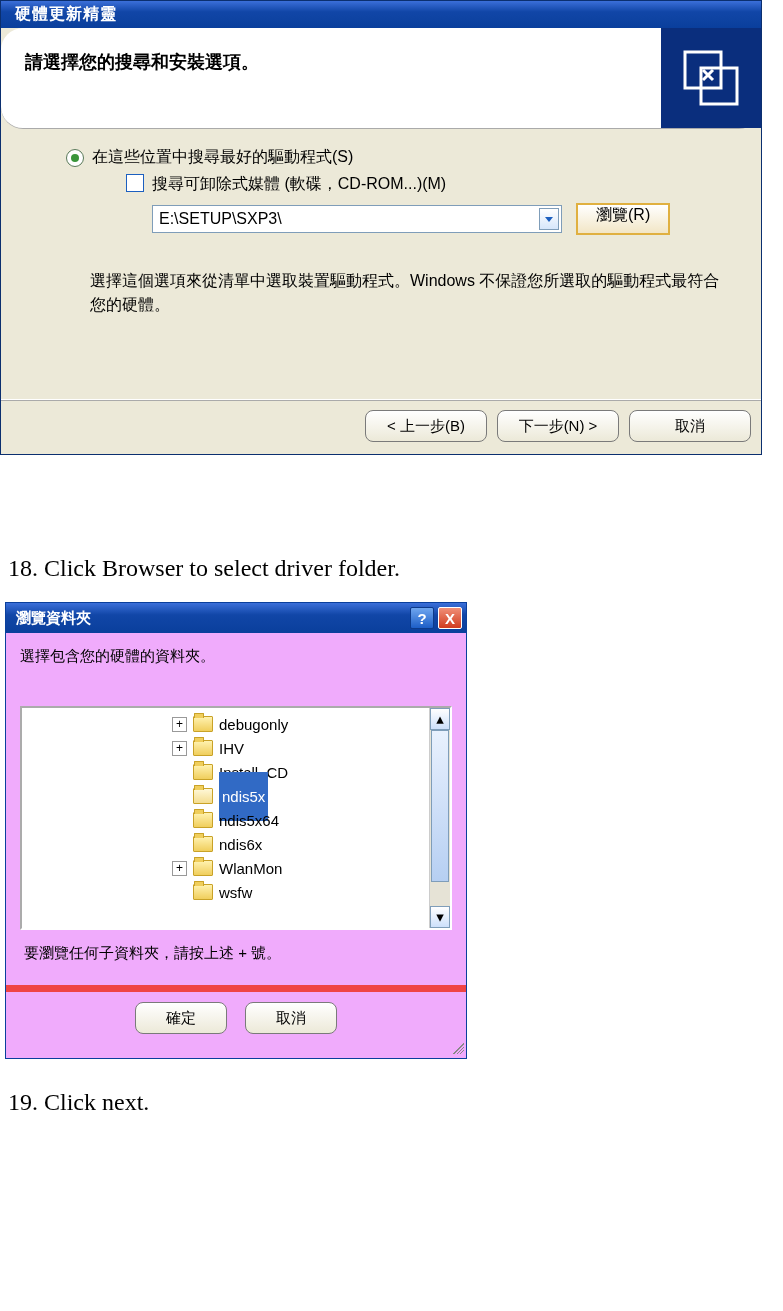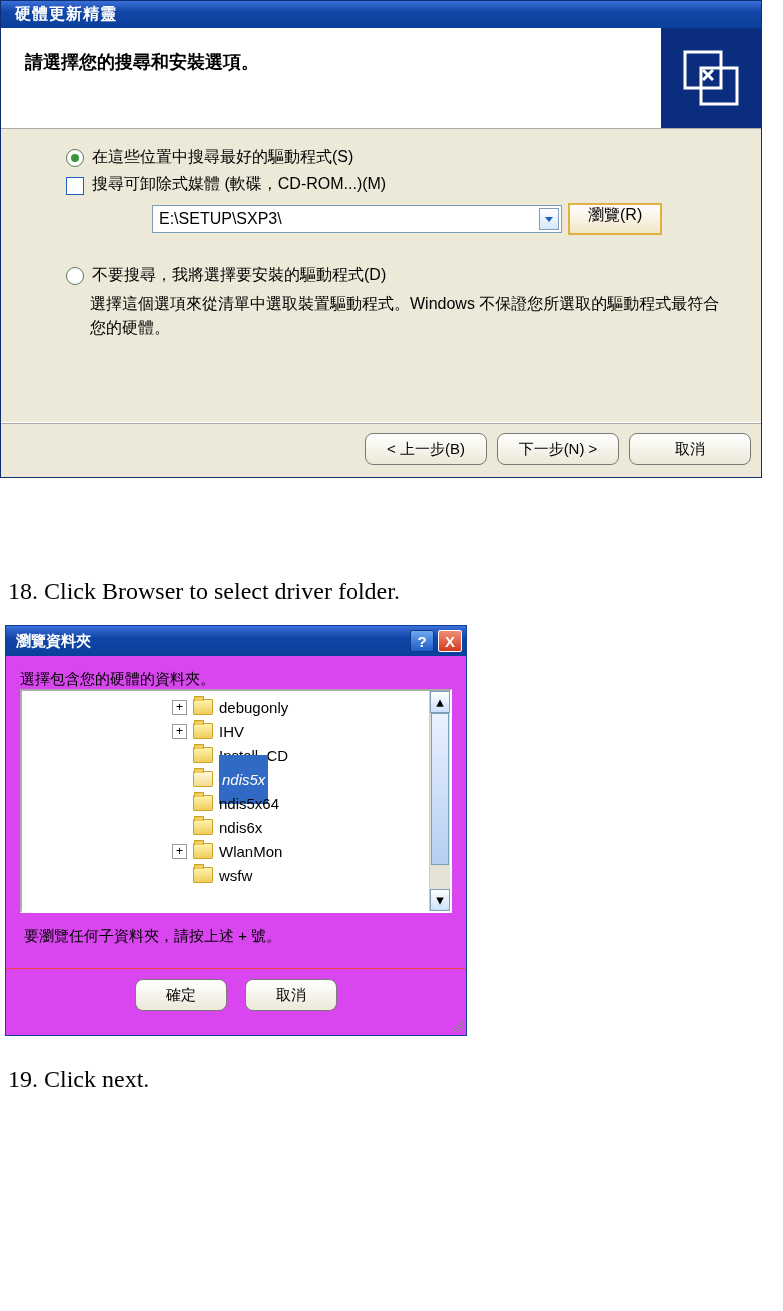--- a/index.html
+++ b/index.html
@@ -28,20 +28,21 @@
     color: #fff;
     font-weight: bold;
     padding: 3px 14px;
     font-size: 16px;
     letter-spacing: 1px;
   }
   .wizard-header {
     background: #fff;
     display: flex;
     border-bottom: 1px solid #aaa;
+    border-radius: 22px;
   }
   .wizard-header-text {
     flex: 1;
     padding: 22px 10px 40px 24px;
     font-weight: bold;
     font-size: 18px;
   }
   .wizard-header-icon {
     width: 100px;
     height: 100px;
@@ -70,32 +71,32 @@
     content: "";
     width: 8px; height: 8px; border-radius: 50%;
     background: #3a953a;
   }
   .sub-desc {
     margin: 4px 0 14px 24px;
     color: #000;
     line-height: 1.5;
   }
   .cb-row {
-    display: flex; align-items: flex-end; gap: 8px;
-    margin-bottom: 8px;
+    display: flex; align-items: flex-start; gap: 8px;
+    margin-left: 60px; margin-bottom: 8px;
   }
   .cb {
     width: 16px; height: 16px; border: 1px solid #1c5fbf;
     background: #fff; display: flex; align-items: center; justify-content: center;
   }
   .cb.checked::after {
     content: "✓"; color: #2a8a2a; font-size: 14px; line-height: 1; font-weight: bold;
   }
   .path-row {
-    display: flex; gap: 6px; align-items: center;
+    display: flex; gap: 14px; align-items: center;
     margin-left: 86px; margin-top: 6px;
   }
   .path-input {
     width: 400px; height: 26px;
     border: 1px solid #7f9db9; background: #fff;
     display: flex; align-items: center; justify-content: space-between;
     padding: 0 2px 0 6px;
   }
   .dd-btn {
     width: 18px; height: 20px;
@@ -124,41 +125,41 @@
     display:flex; align-items:center; justify-content:center;
     font-size: 15px;
   }
   .win-btn.small { min-width: 90px; }
 
   
   .browse {
     width: 460px;
     margin-left: 5px;
     border: 1px solid #0a3f9c;
-    background: #d946ef;
+    background: #f0abfc;
     font-size: 15px;
   }
   .browse-titlebar {
     background: linear-gradient(#3b6fd9, #1146a7 40%, #0a3f9c);
     color: #fff;
     padding: 4px 4px 4px 10px;
     display: flex; align-items: center; justify-content: space-between;
     font-weight: bold;
   }
   .title-icons { display:flex; gap:4px; }
   .title-ic {
     width: 22px; height: 20px;
     display:flex; align-items:center; justify-content:center;
     color:#fff; font-weight:bold;
     border-radius:2px;
   }
   .title-ic.help { background: linear-gradient(#6fa6ef,#1d5ec7); border:1px solid #0d3a8a; }
   .title-ic.close { background: linear-gradient(#f08f77,#d13b1f); border:1px solid #fff; }
   .browse-body { padding: 14px 14px 6px 14px; }
-  .browse-prompt { }
+  .browse-prompt { margin-bottom: 40px; }
   .tree-wrap {
     border: 2px inset #fff;
     background: #fff;
     height: 220px;
     display: flex;
     position: relative;
   }
   .tree {
     flex: 1;
     padding: 4px 2px 4px 150px;
@@ -188,21 +189,21 @@
     content:"";
     position:absolute; top:-4px; left:0;
     width:8px; height:4px;
     background:#f0ce5c; border:1px solid #c9a227; border-bottom:none;
     border-radius: 1px 1px 0 0;
   }
   .folder-ic.open {
     background: linear-gradient(#fff8d8,#f4dd90);
   }
   .sel-label {
-    background: #316ac5; color:#fff; padding: 16px 3px; font-style: italic;
+    background: #316ac5; color:#fff; padding: 16px 3px;
   }
   .vscroll {
     width: 20px; background: #e6e3d6;
     border-left: 1px solid #ccc;
     display:flex; flex-direction:column; justify-content:space-between;
     position: relative;
   }
   .vbtn {
     height: 20px; background: linear-gradient(#fff,#cde0fb);
     border:1px solid #7f9db9;
@@ -210,21 +211,21 @@
   }
   .vthumb {
     position:absolute; left:1px; right:1px;
     background: linear-gradient(#e9f1fe,#b6cff2);
     border:1px solid #7f9db9;
   }
   .browse-hint { margin: 14px 0 16px 4px; }
   .browse-footer {
     display:flex; justify-content:center; gap:18px;
     padding: 10px 0 6px 0;
-    border-top: 1px solid #ef4444;
+    border-top: 7px solid #ef4444;
   }
   .resize-grip {
     height: 16px;
     display:flex; justify-content:flex-end;
     padding-right: 2px; padding-bottom: 2px;
   }
   .grip {
     width: 14px; height: 14px;
     background:
       linear-gradient(135deg, transparent 60%, #888 60%, #888 65%, transparent 65%,
@@ -266,24 +267,20 @@
         <span>E:\SETUP\SXP3\</span>
         <span class="dd-btn"></span>
       </div>
       <div class="browse-btn">
         <span>瀏覽(R)</span>
       </div>
     </div>
 
     <div style="height:30px"></div>
 
-    <div class="radio-row">
-      <span class="radio-mark"></span>
-      <span>不要搜尋，我將選擇要安裝的驅動程式(D)</span>
-    </div>
     <div class="sub-desc">選擇這個選項來從清單中選取裝置驅動程式。Windows 不保證您所選取的驅動程式最符合您的硬體。</div>
 
   </div>
   <div class="wizard-footer">
     <div class="win-btn">
         <span>&lt; 上一步(B)</span>
       </div>
     <div class="win-btn">
         <span>下一步(N) &gt;</span>
       </div>

